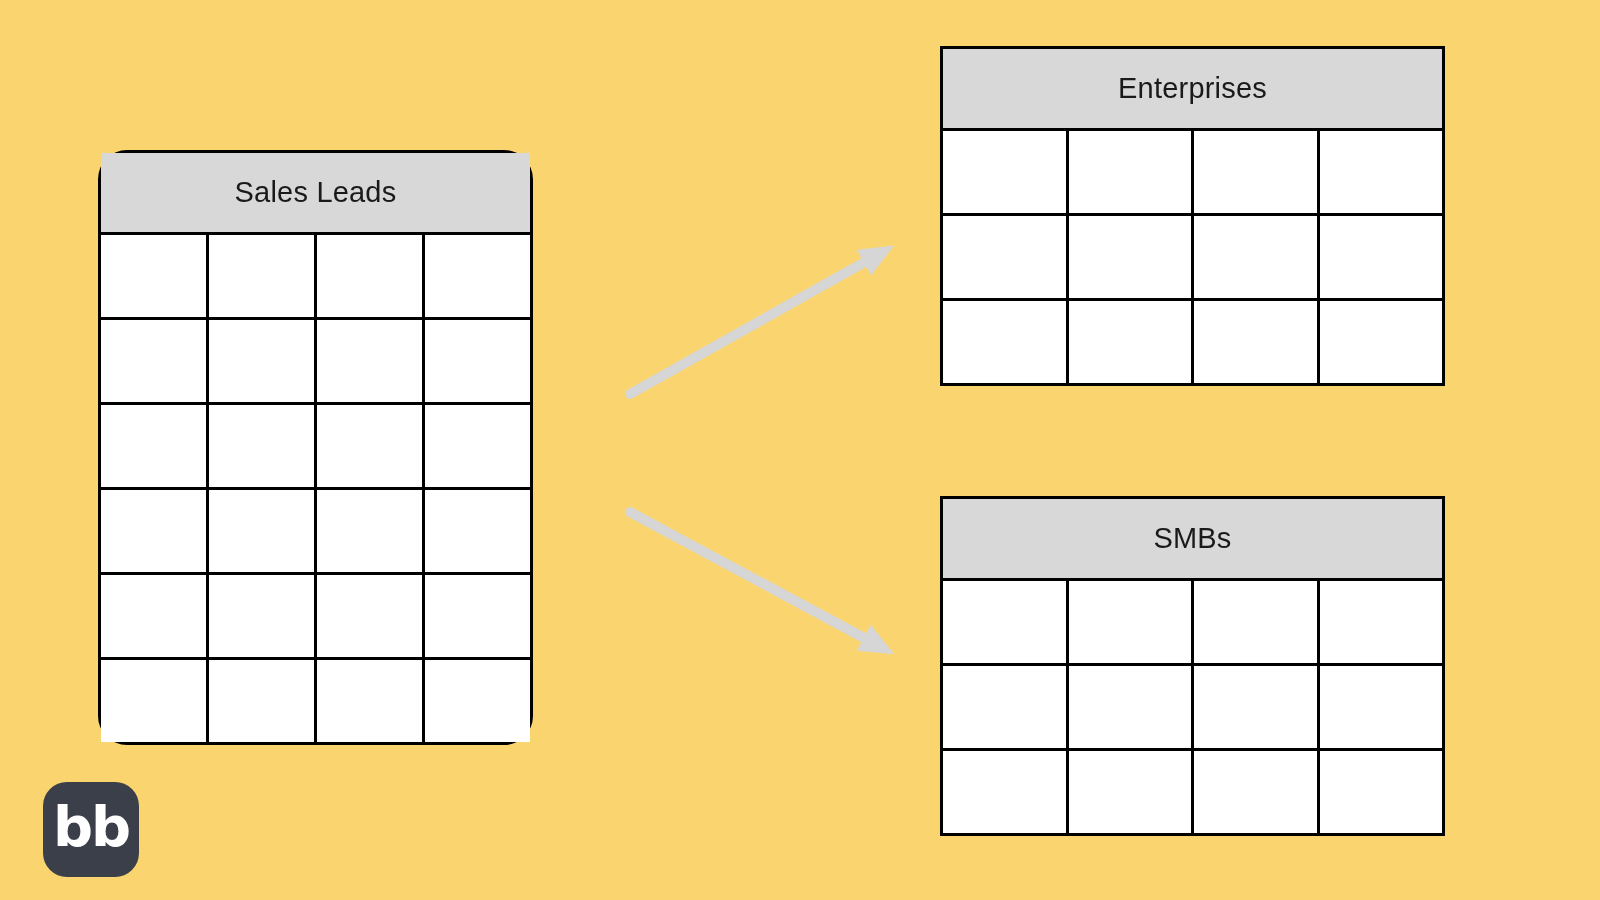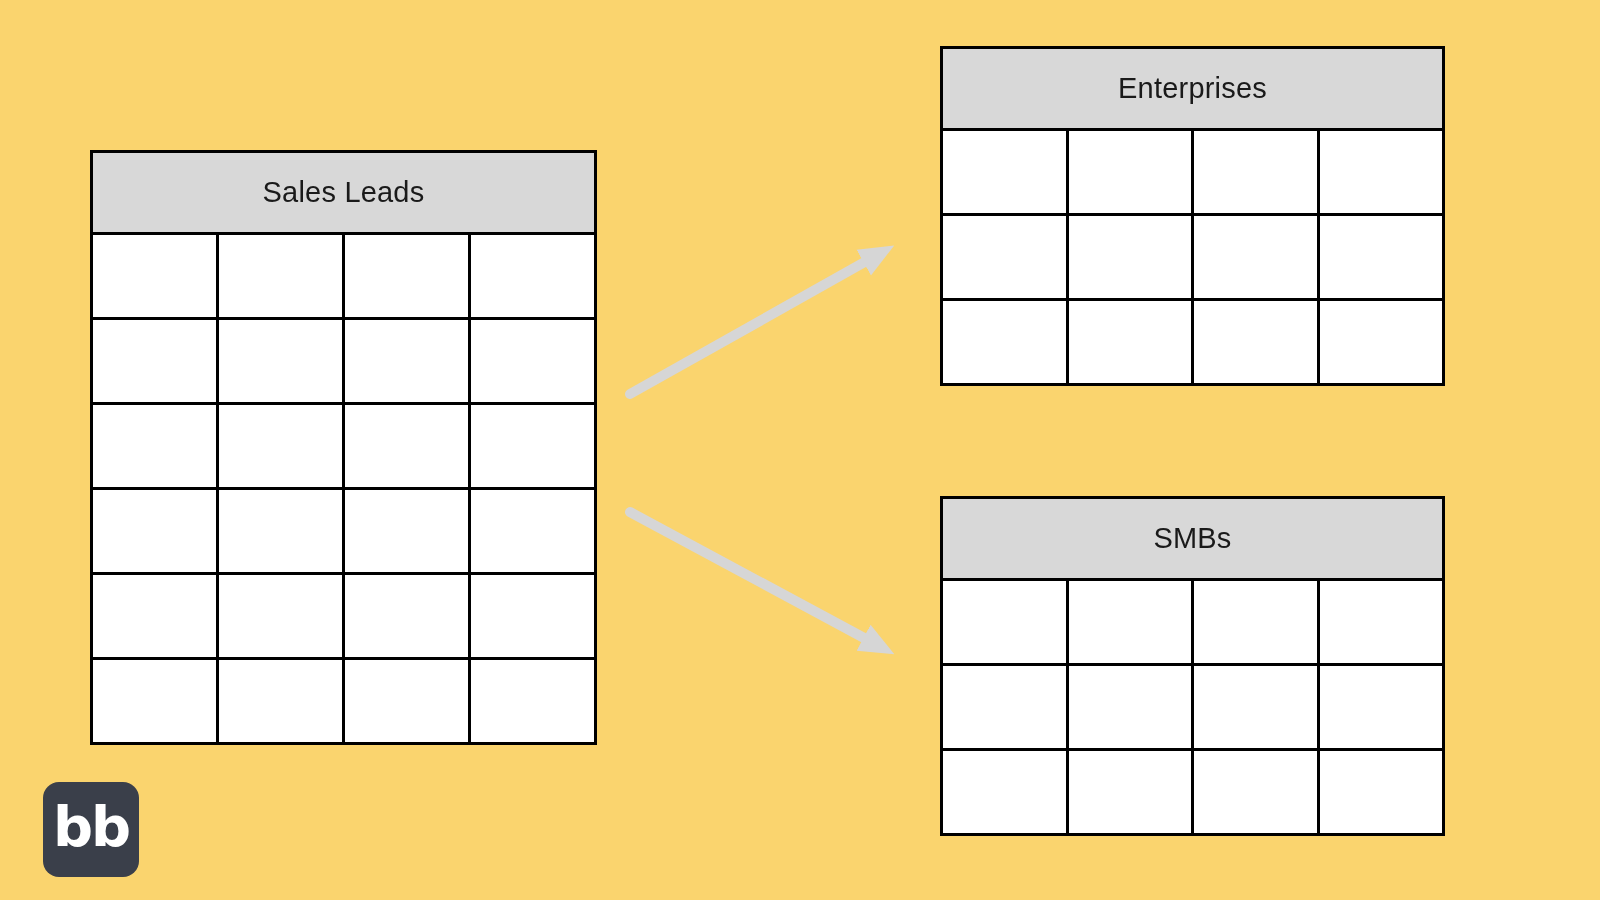--- a/index.html
+++ b/index.html
@@ -41,35 +41,35 @@
     letter-spacing: 0.2px;
     flex: 0 0 79px;
   }
   .dtable-grid {
     flex: 1 1 auto;
     display: grid;
     gap: 3px;
   }
   .cell { background: var(--cell-bg); }
 
-  .table-sales-leads { left: 90px;  top: 150px; width: 507px; height: 595px; }
+  .table-sales-leads { left: 98px;  top: 150px; width: 435px; height: 595px; border-radius: 29px; }
   .table-enterprises { left: 940px; top: 46px;  width: 505px; height: 340px; }
   .table-smbs        { left: 940px; top: 465px; width: 505px; height: 340px; margin-top: 31px; }
 
   .arrows-overlay {
     position: absolute; inset: 0;
     width: 1600px; height: 900px;
     pointer-events: none;
   }
 
   .logo {
     position: absolute;
     left: 43px; top: 782px;
     width: 96px; height: 95px;
-    border-radius: 16px;
+    border-radius: 24px;
     background: var(--logo-bg);
     display: flex;
     align-items: center;
     justify-content: center;
   }
   .logo-text {
     font-family: "DejaVu Sans", sans-serif;
     font-weight: bold;
     font-size: 56px;
     line-height: 1;

